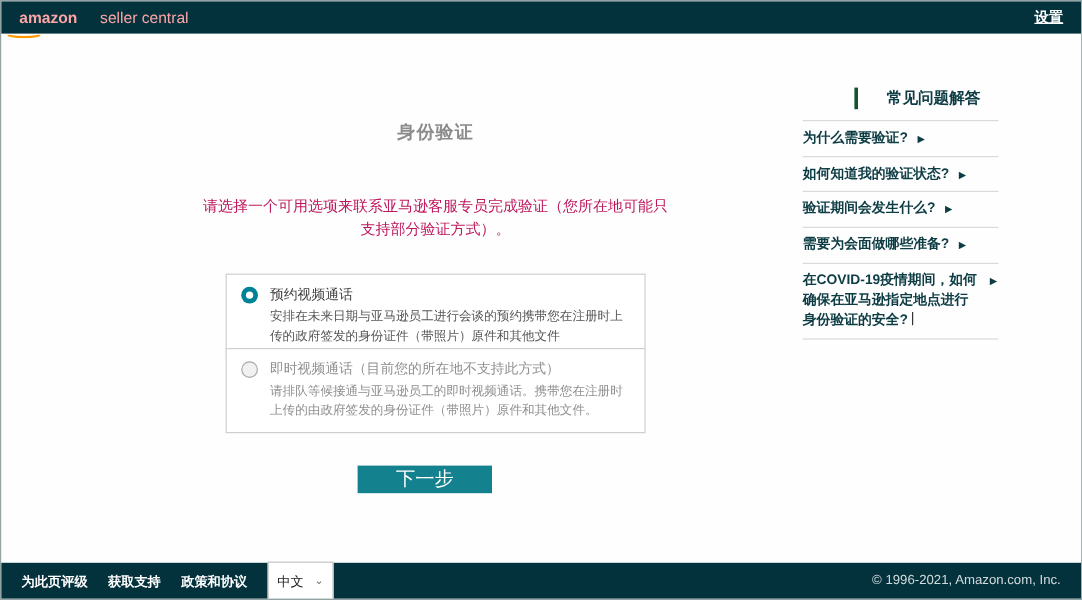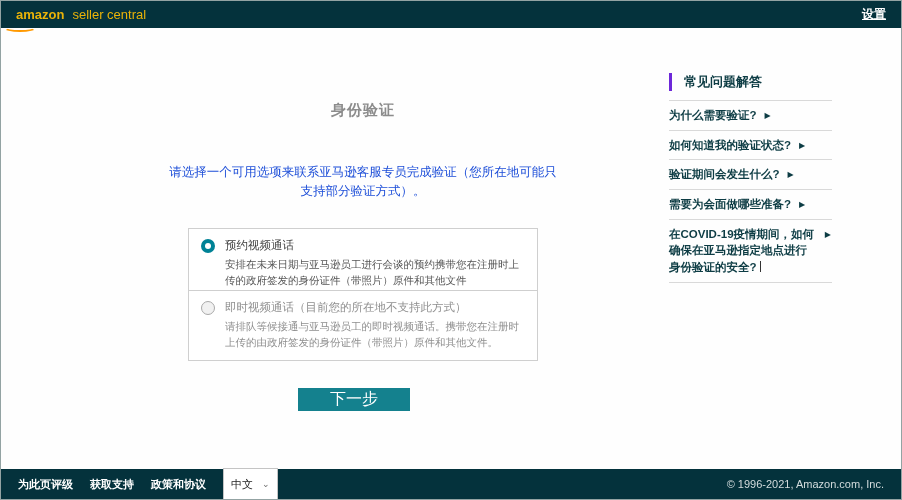--- a/index.html
+++ b/index.html
@@ -22,22 +22,22 @@
     top: 0; left: 0; right: 0;
     height: 27px;
     background: #04323c;
     display: flex;
     align-items: center;
     padding: 0 15px;
   }
   .logo {
     display: flex;
     align-items: baseline;
-    gap: 8px;
-    color: #eab308;
+    gap: 19px;
+    color: #fca5a5;
     font-size: 13px;
     cursor: pointer;
   }
   .logo-amazon {
     font-weight: bold;
     position: relative;
     display: inline-block;
   }
   .logo-swoosh {
     position: absolute;
@@ -70,21 +70,21 @@
     letter-spacing: 1px;
   }
   .instruction {
     position: absolute;
     top: 162px;
     left: 167px;
     width: 390px;
     text-align: center;
     font-size: 12.5px;
     line-height: 1.55;
-    color: #1d4ed8;
+    color: #be185d;
   }
   .option-card {
     position: absolute;
     left: 187px;
     width: 350px;
     min-height: 57px;
     background: #ffffff;
     border: 1px solid #cfcfcf;
     padding: 9px 12px;
     display: flex;
@@ -135,23 +135,24 @@
   .faq {
     position: absolute;
     top: 72px;
     left: 668px;
     width: 163px;
   }
   .faq-title {
     font-size: 13px;
     font-weight: bold;
     color: #0d3c44;
-    border-left: 3px solid #6d28d9;
-    padding-left: 12px;
+    border-left: 3px solid #14532d;
+    padding-left: 24px;
     margin-bottom: 9px;
+    margin-left: 43px;
   }
   .faq-item {
     display: flex;
     justify-content: flex-start;
     align-items: flex-start;
     border-top: 1px solid #d9d9d9;
     padding: 6px 1px 6px 0;
     font-size: 11.5px;
     font-weight: bold;
     color: #0d3c44;

